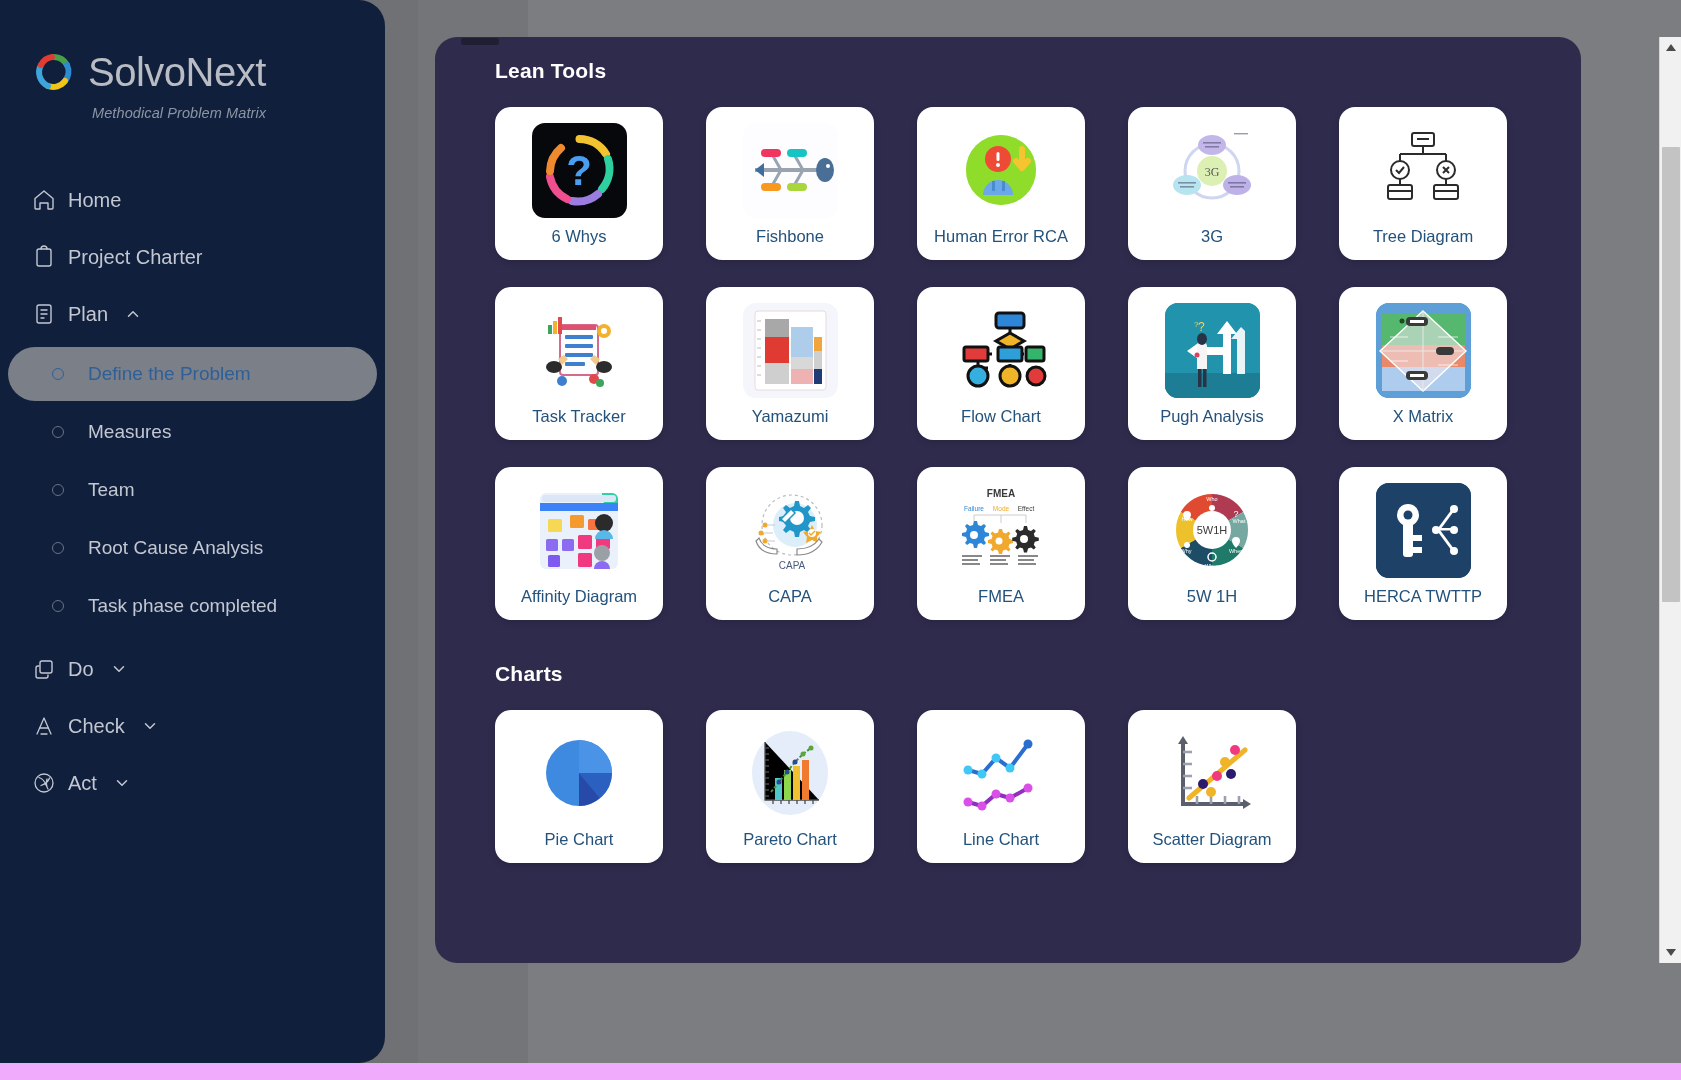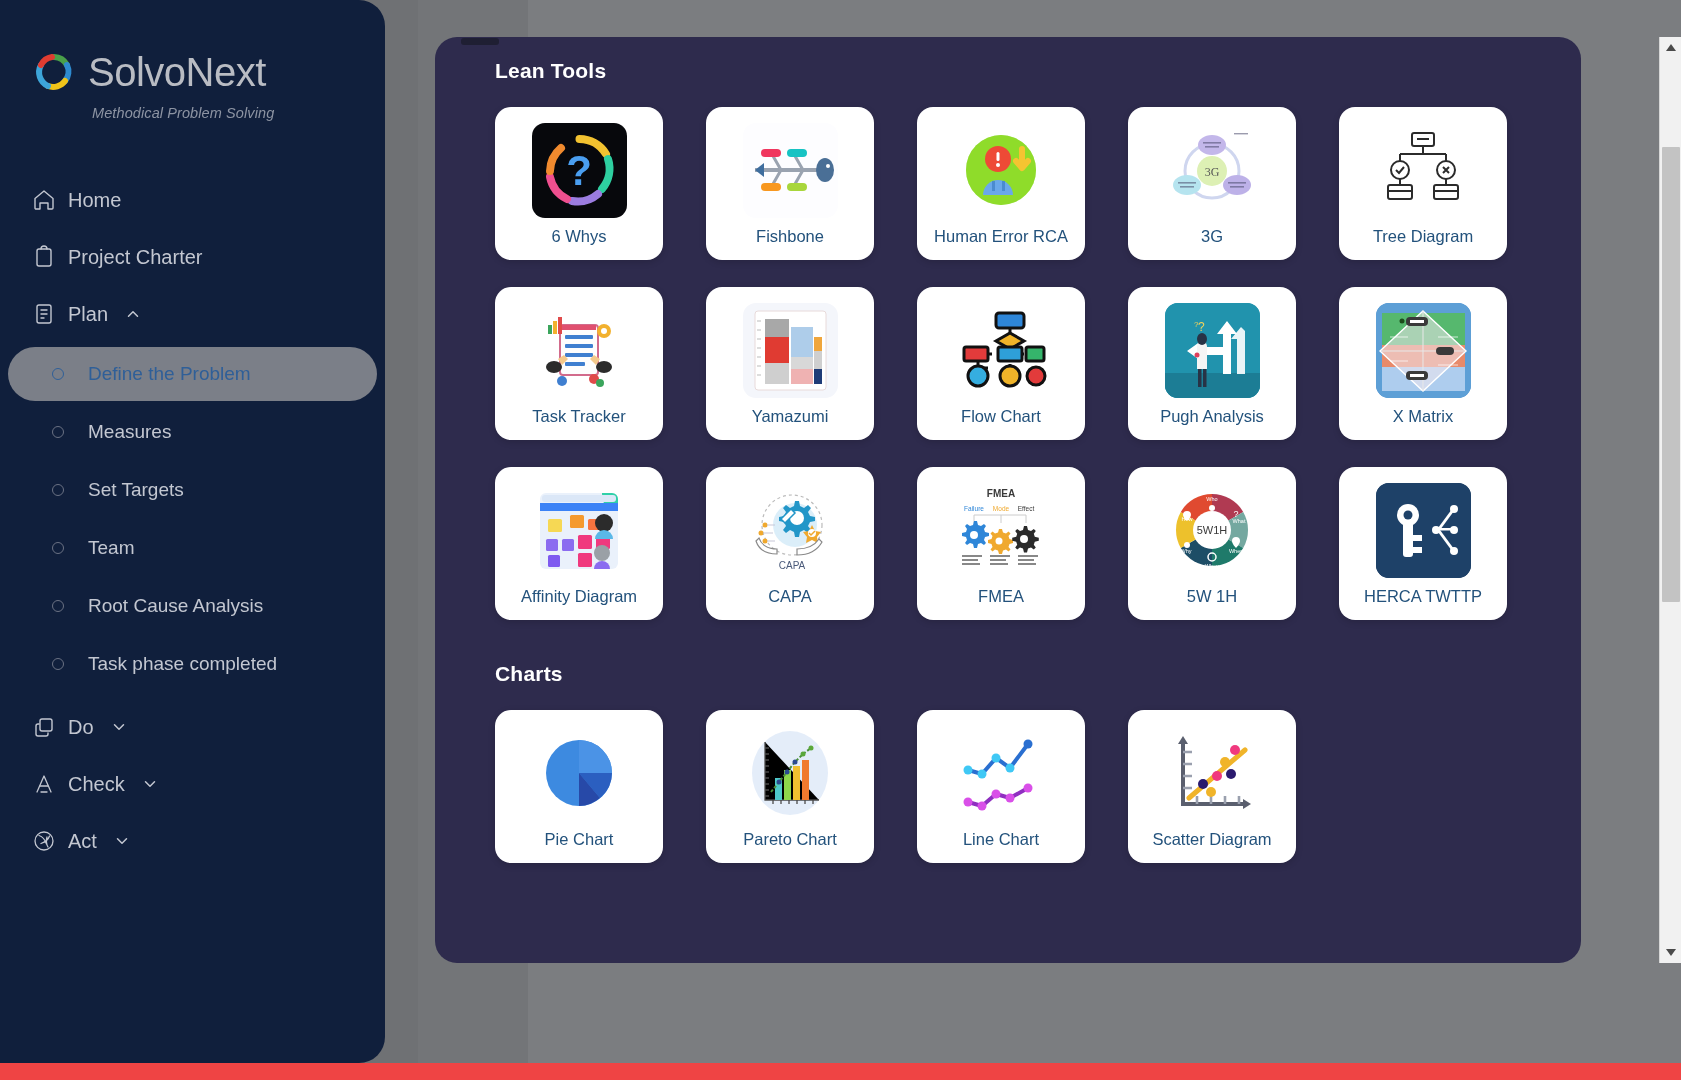--- a/index.html
+++ b/index.html
@@ -2,21 +2,21 @@
 <html><head>
 <meta charset="utf-8">
 <style>
   * { box-sizing: border-box; margin: 0; padding: 0; }
   html, body {
     width: 1681px; height: 1080px;
     background: #ffffff;
     font-family: "Liberation Sans", sans-serif;
     overflow: hidden;
   }
-  #root { position: relative; width: 1681px; height: 1080px; background:#ef4444; }
+  #root { position: relative; width: 1681px; height: 1080px; background:#f0abfc; }
 
   
   .backdrop {
     position:absolute; left:0; top:0; width:1681px; height:1063px;
     background:#6f7174;
   }
   .backdrop-light {
     position:absolute; left:418px; top:0px; width:1263px; height:1063px;
     background:#737578;
   }
@@ -151,21 +151,21 @@
             <path d="M20 5 A15 15 0 0 1 33 13" stroke="#4aa04a" stroke-linecap="round"></path>
             <path d="M33 13 A15 15 0 0 1 31 29" stroke="#2e8bd0" stroke-linecap="round"></path>
             <path d="M31 29 A15 15 0 0 1 14 34" stroke="#f0c419" stroke-linecap="round"></path>
             <path d="M14 34 A15 15 0 0 1 7 13" stroke="#3da5d9" stroke-linecap="round"></path>
             <path d="M7 13 A15 15 0 0 1 18 5" stroke="#e03c31" stroke-linecap="round"></path>
           </g>
         </svg>
       </span>
       <span class="brand-name">SolvoNext</span>
     </div>
-    <div class="brand-tag">Methodical Problem Solving</div>
+    <div class="brand-tag">Methodical Problem Matrix</div>
 
     <nav class="nav">
 
       <div class="nav-item">
         <span class="ic">
           <svg width="24" height="24" viewBox="0 0 24 24" fill="none" stroke="currentColor" stroke-width="1.4" stroke-linecap="round" stroke-linejoin="round">
             <path d="M3 10.5 12 3l9 7.5V20a1 1 0 0 1-1 1h-4v-6H8v6H4a1 1 0 0 1-1-1z"></path>
           </svg>
         </span>
         <span class="nav-item-label">Home</span>
@@ -196,24 +196,20 @@
         </span>
       </div>
 
       <div class="sub-item active">
         <span class="dot"></span>
         <span>Define the Problem</span>
       </div>
       <div class="sub-item">
         <span class="dot"></span>
         <span>Measures</span>
-      </div>
-      <div class="sub-item">
-        <span class="dot"></span>
-        <span>Set Targets</span>
       </div>
       <div class="sub-item">
         <span class="dot"></span>
         <span>Team</span>
       </div>
       <div class="sub-item">
         <span class="dot"></span>
         <span>Root Cause Analysis</span>
       </div>
       <div class="sub-item">

